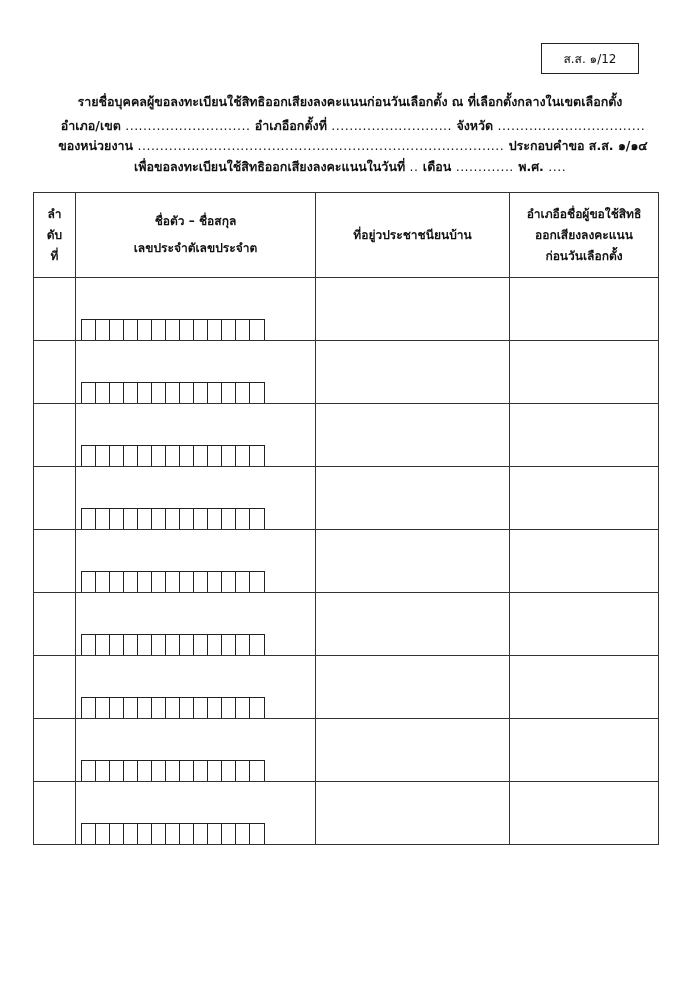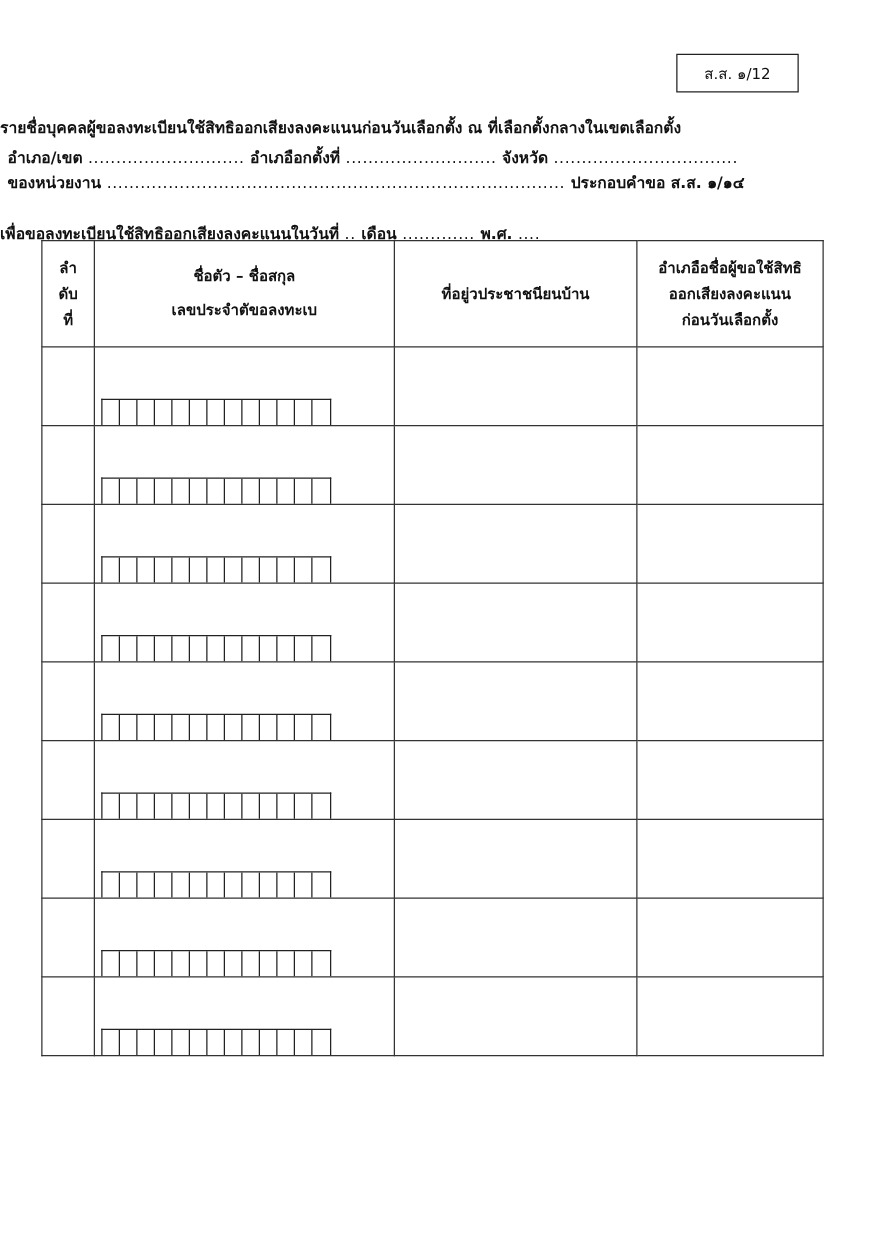--- a/index.html
+++ b/index.html
@@ -1,26 +1,26 @@
 <!DOCTYPE html>
 <html><head>
 <meta charset="utf-8">
 <style>
   html, body { margin: 0; padding: 0; background: #ffffff; }
   body { width: 700px; height: 990px; position: relative; overflow: hidden;
          font-family: "DejaVu Sans", sans-serif; color: #111; }
   .form-code { position: absolute; left: 541px; top: 43px; width: 98px; height: 31px;
                border: 1px solid #222; box-sizing: border-box; font-size: 12px;
                display: flex; align-items: center; justify-content: center; }
-  .hline { position: absolute; left: 0; width: 700px; 
+  .hline { position: absolute; left: 0; width: 700px; text-align: center;
            font-size: 12.5px; font-weight: bold; white-space: nowrap; }
   .hline.l1 { top: 92px; }
   .hline.l2 { top: 116px; padding-left: 6px; box-sizing: border-box; }
   .hline.l3 { top: 136px; padding-left: 6px; box-sizing: border-box; }
-  .hline.l4 { top: 157px; box-sizing: border-box; margin-top: 20px; }
+  .hline.l4 { top: 157px; box-sizing: border-box; }
   .fill { font-weight: normal; letter-spacing: 0.5px; }
 
   table.reg { position: absolute; left: 33px; top: 192px; width: 625px;
               border-collapse: collapse; table-layout: fixed; }
   table.reg th, table.reg td { border: 1.5px solid #333; padding: 0; }
   table.reg th { height: 84px; font-size: 12px; font-weight: bold; text-align: center;
                  line-height: 21px; }
   table.reg td { height: 62px; position: relative; }
   .col-no { width: 42px; }
   .col-name { width: 240px; }
@@ -73,21 +73,21 @@
   </colgroup>
   <thead>
     <tr>
       <th>
         <div>ลำ</div>
         <div>ดับ</div>
         <div>ที่</div>
       </th>
       <th>
         <div style="margin-bottom:6px">ชื่อตัว – ชื่อสกุล</div>
-        <div>เลขประจำตัขอลงทะเบ</div>
+        <div>เลขประจำตัเลขประจำต</div>
       </th>
       <th>ที่อยู่วประชาชนียนบ้าน</th>
       <th>
         <div>อำเภอือชื่อผู้ขอใช้สิทธิ</div>
         <div>ออกเสียงลงคะแนน</div>
         <div>ก่อนวันเลือกตั้ง</div>
       </th>
     </tr>
   </thead>
   <tbody id="rows">

